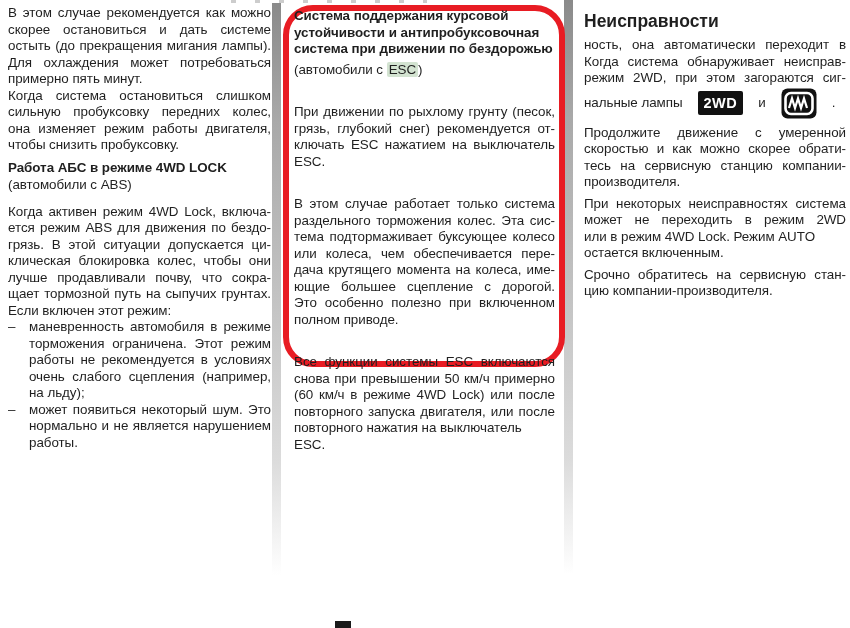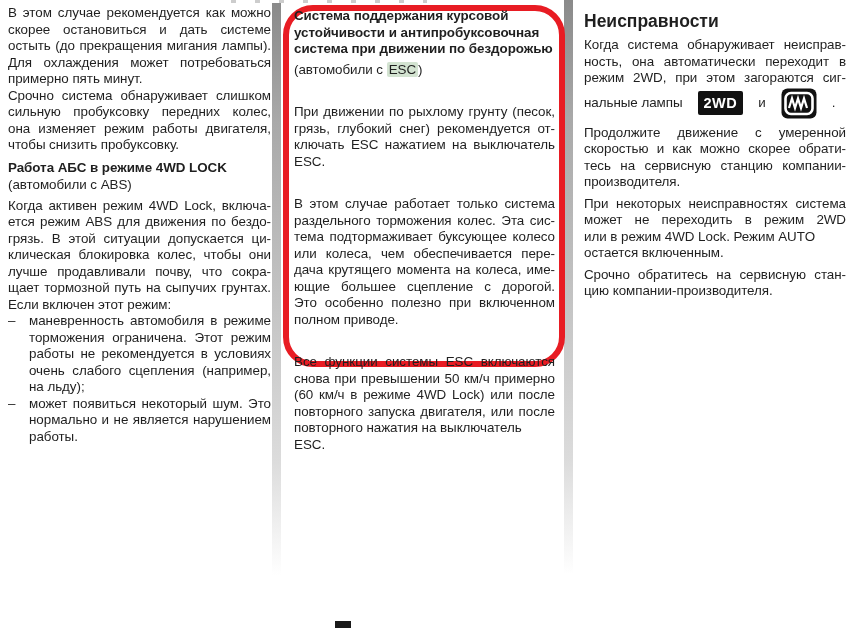--- a/index.html
+++ b/index.html
@@ -18,21 +18,21 @@
   .col-left{left:8px;top:5px;width:263px;}
   .col-middle{left:294px;top:8px;width:261px;}
   .col-right{left:584px;top:6px;width:262px;}
   .line{min-height:16.5px;}
   .jl{text-align:justify;text-align-last:justify;}
   .ll{text-align:left;}
   .blk{margin-top:26px;}
   .blk:first-child{margin-top:0;}
   .h{font-weight:bold;}
   .h1{font-size:17.5px;line-height:21px;font-weight:bold;margin-bottom:5px;letter-spacing:0;}
-  .col-left .blk{margin-top:4px;}
+  .col-left .blk{margin-top:10px;}
   .col-left .blk.h{margin-top:6px;}
   .col-left .blk:first-child,.col-left .blk:nth-child(2){margin-top:0;}
   .col-left .blk:nth-child(4){margin-top:1px;}
   .col-left .blk.li{margin-top:0;}
   .col-middle .blk.esc{margin-top:4px;}
   .col-right .blk{margin-top:5px;}
   .col-right .blk.lamps{margin-top:0;}
   .li{display:flex;}
   .li .marker{width:21px;flex:none;}
   .litext{flex:1;min-width:0;}
@@ -58,21 +58,21 @@
 
   <div class="col col-left">
       <div class="blk p">
         <div class="line jl">В этом случае рекомендуется как можно</div>
         <div class="line jl">скорее остановиться и дать системе</div>
         <div class="line jl">остыть (до прекращения мигания лампы).</div>
         <div class="line jl">Для охлаждения может потребоваться</div>
         <div class="line ll">примерно пять минут.</div>
       </div>
       <div class="blk p">
-        <div class="line jl">Срочно система обнаруживает слишком</div>
+        <div class="line jl">Когда система остановиться слишком</div>
         <div class="line jl">сильную пробуксовку передних колес,</div>
         <div class="line jl">она изменяет режим работы двигателя,</div>
         <div class="line ll">чтобы снизить пробуксовку.</div>
       </div>
       <div class="blk h">
         <div class="line ll">Работа АБС в режиме 4WD LOCK</div>
       </div>
       <div class="blk p">
         <div class="line ll">(автомобили с ABS)</div>
       </div>
@@ -131,22 +131,22 @@
         <div class="line jl">Все функции системы ESC включаются</div>
         <div class="line jl">снова при превышении 50 км/ч примерно</div>
         <div class="line jl">(60 км/ч в режиме 4WD Lock) или после</div>
         <div class="line jl">повторного запуска двигателя, или после</div>
         <div class="line ll">повторного нажатия на выключатель ESC.</div>
       </div>
     </div>
   <div class="col col-right">
       <div class="blk h1">Неисправности</div>
       <div class="blk p">
+        <div class="line jl">ность, она автоматически переходит в</div>
         <div class="line jl">Когда система обнаруживает неисправ-</div>
-        <div class="line jl">ность, она автоматически переходит в</div>
         <div class="line jl">режим 2WD, при этом загораются сиг-</div>
       </div>
       <div class="blk lamps">
         <span>нальные лампы</span>
         <span class="badge2wd">2WD</span>
         <span>и</span>
         <span class="lampicon">
           <svg width="36" height="31" viewBox="0 0 36 31">
             <rect x="0.5" y="0.5" width="35" height="30" rx="6" fill="#111111"></rect>
             <rect x="4.5" y="5" width="27" height="21" rx="5.5" fill="none" stroke="#fff" stroke-width="2.6"></rect>

